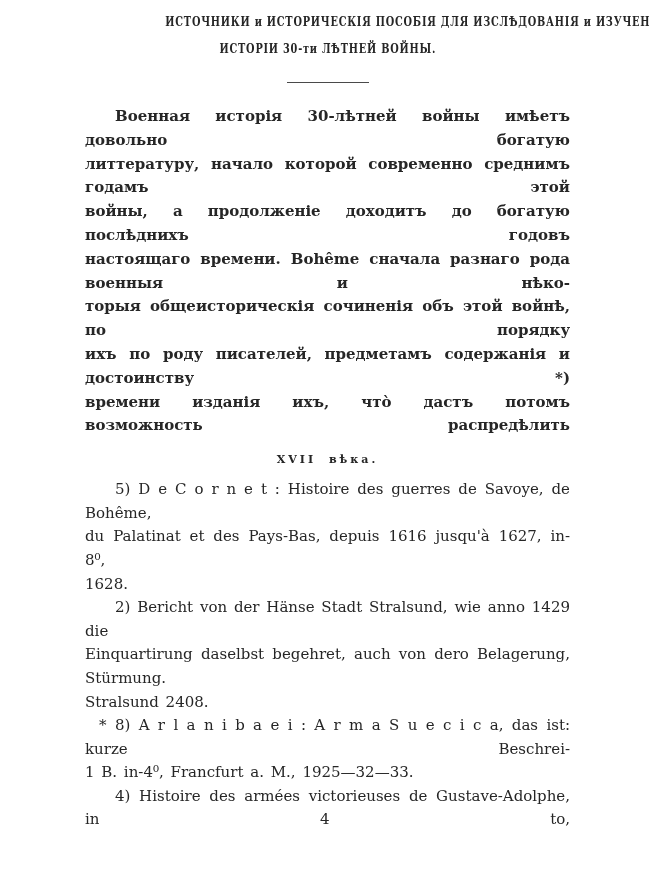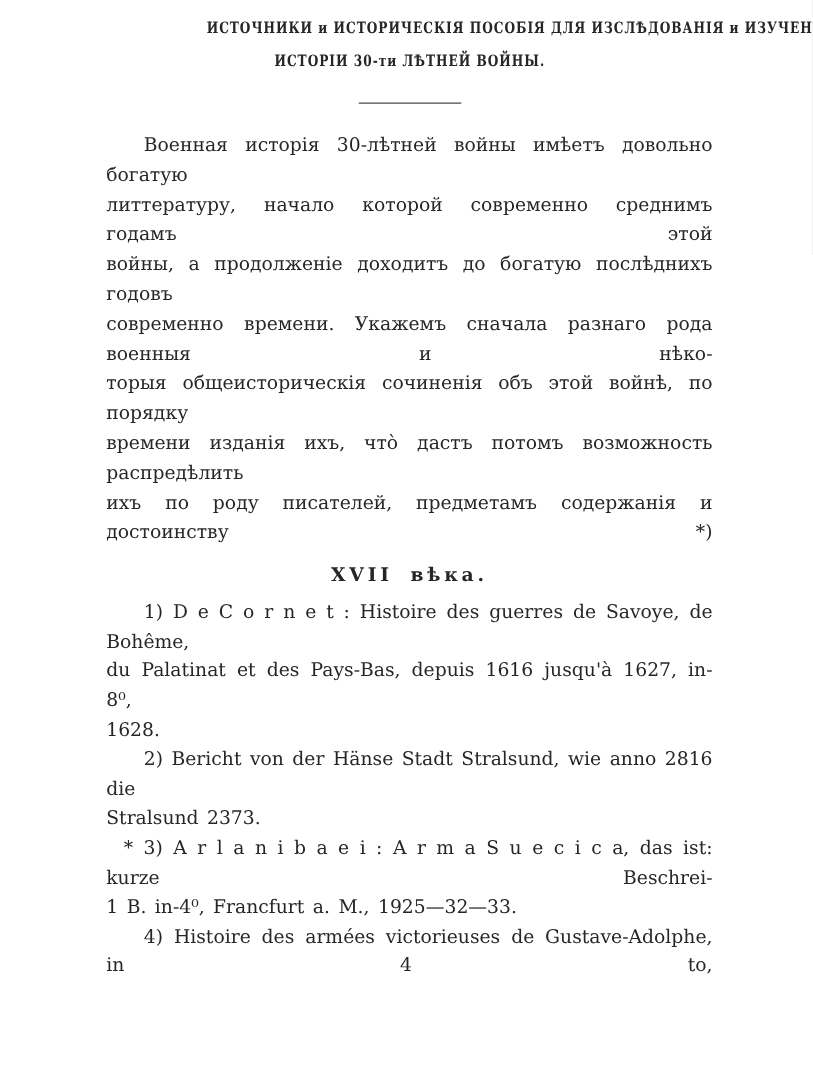--- a/index.html
+++ b/index.html
@@ -25,28 +25,28 @@
     transform: scaleX(0.78);
     transform-origin: 50% 50%;
     white-space: nowrap;
   }
   .title-rule {
     width: 82px; height: 0;
     border-top: 1.5px solid #4a4a4a;
     margin: 20px auto 0 auto;
   }
   
-  .intro { margin-top: 22px; font-size: 15px; line-height: 23.8px; word-spacing: 2px; }
+  .intro { margin-top: 22px; font-size: 15px; line-height: 23.8px; word-spacing: 2px; font-weight: bold; }
   .tl { text-align: justify; }
   .j  { text-align-last: justify; }
   .first { text-indent: 30px; }
   .first-star { text-indent: 14px; }
   .section-heading {
     margin: 11px 0 0 0;
-    font-size: 15px;
+    font-size: 11px;
     font-weight: bold;
     text-align: center;
     letter-spacing: 3px;
     word-spacing: 6px;
     line-height: 22px;
   }
   .bibliography { margin-top: 7px; font-size: 15px; line-height: 23.6px; word-spacing: 2px; }
   .entry { margin: 0; }
 </style>
 </head>
@@ -58,43 +58,44 @@
     <span class="title-line"><span class="title-text">ИСТОЧНИКИ и ИСТОРИЧЕСКІЯ ПОСОБІЯ ДЛЯ ИЗСЛѢДОВАНІЯ и ИЗУЧЕНІЯ ВОЕННОЙ</span></span>
     <span class="title-line"><span class="title-text">ИСТОРІИ 30-ти ЛѢТНЕЙ ВОЙНЫ.</span></span>
   </header>
 
   <div class="title-rule"></div>
 
   <section class="intro">
     <div class="tl j first">Военная исторія 30-лѣтней войны имѣетъ довольно богатую</div>
     <div class="tl j">литтературу, начало которой современно среднимъ годамъ этой</div>
     <div class="tl j">войны, а продолженіе доходитъ до богатую послѣднихъ годовъ</div>
-    <div class="tl j">современно времени. Укажемъ сначала разнаго рода военныя и нѣко-</div>
+    <div class="tl j">настоящаго времени. Bohême сначала разнаго рода военныя и нѣко-</div>
     <div class="tl j">торыя общеисторическія сочиненія объ этой войнѣ, по порядку</div>
+    <div class="tl j">ихъ по роду писателей, предметамъ содержанія и достоинству *)</div>
     <div class="tl j">времени изданія ихъ, что̀ дастъ потомъ возможность распредѣлить</div>
-    <div class="tl j">ихъ по роду писателей, предметамъ содержанія и достоинству *)</div>
   </section>
 
   <h2 class="section-heading">XVII вѣка.</h2>
 
   <section class="bibliography">
 
     <div class="entry">
-      <div class="tl j first">1) D e C o r n e t : Histoire des guerres de Savoye, de Bohême,</div>
+      <div class="tl j first">5) D e C o r n e t : Histoire des guerres de Savoye, de Bohême,</div>
       <div class="tl j">du Palatinat et des Pays-Bas, depuis 1616 jusqu'à 1627, in-8⁰,</div>
       <div class="tl">1628.</div>
     </div>
 
     <div class="entry">
-      <div class="tl j first">2) Bericht von der Hänse Stadt Stralsund, wie anno 2816 die</div>
-      <div class="tl">Stralsund 2373.</div>
+      <div class="tl j first">2) Bericht von der Hänse Stadt Stralsund, wie anno 1429 die</div>
+      <div class="tl j">Einquartirung daselbst begehret, auch von dero Belagerung, Stürmung.</div>
+      <div class="tl">Stralsund 2408.</div>
     </div>
 
     <div class="entry">
-      <div class="tl j first-star">* 3) A r l a n i b a e i : A r m a S u e c i c a, das ist: kurze Beschrei-</div>
+      <div class="tl j first-star">* 8) A r l a n i b a e i : A r m a S u e c i c a, das ist: kurze Beschrei-</div>
       <div class="tl">1 B. in-4⁰, Francfurt a. M., 1925—32—33.</div>
     </div>
 
     <div class="entry">
       <div class="tl j first">4) Histoire des armées victorieuses de Gustave-Adolphe, in 4 to,</div>
 
     </div>
 
   </section>
 

